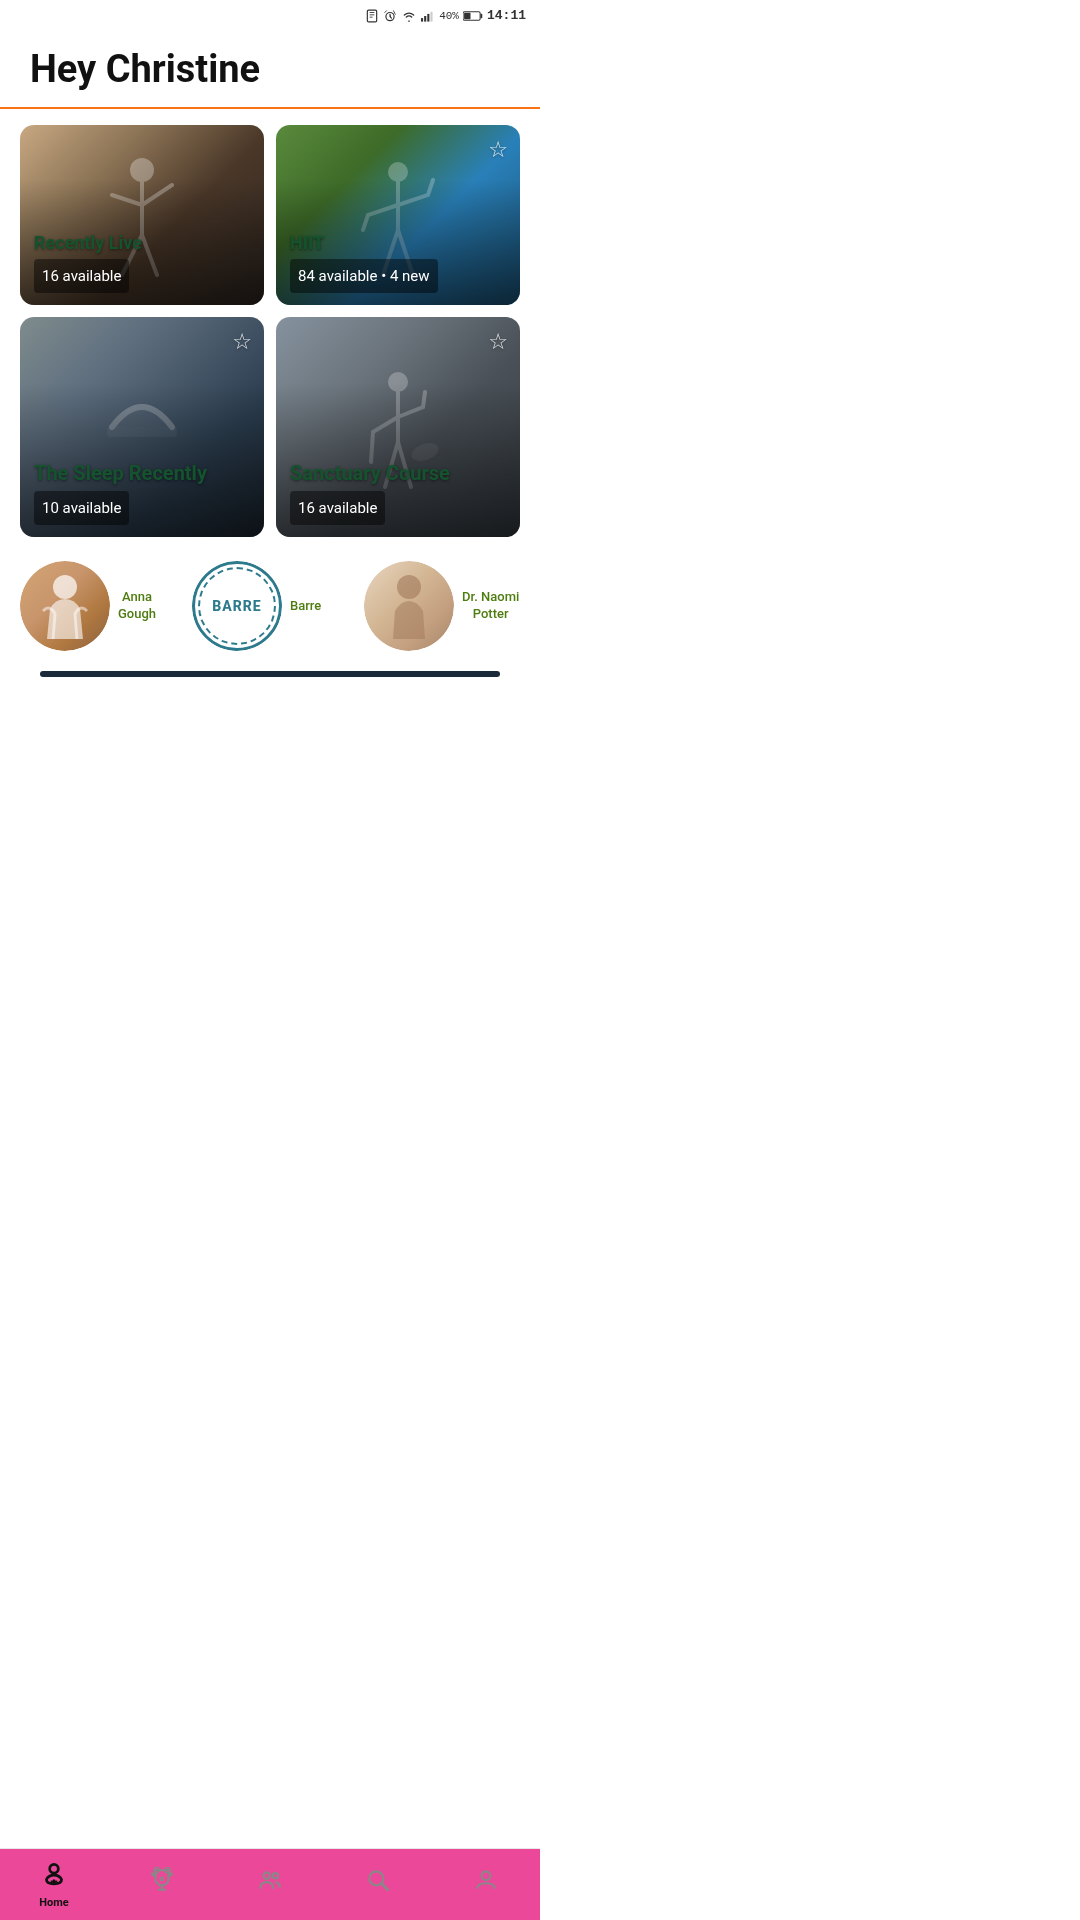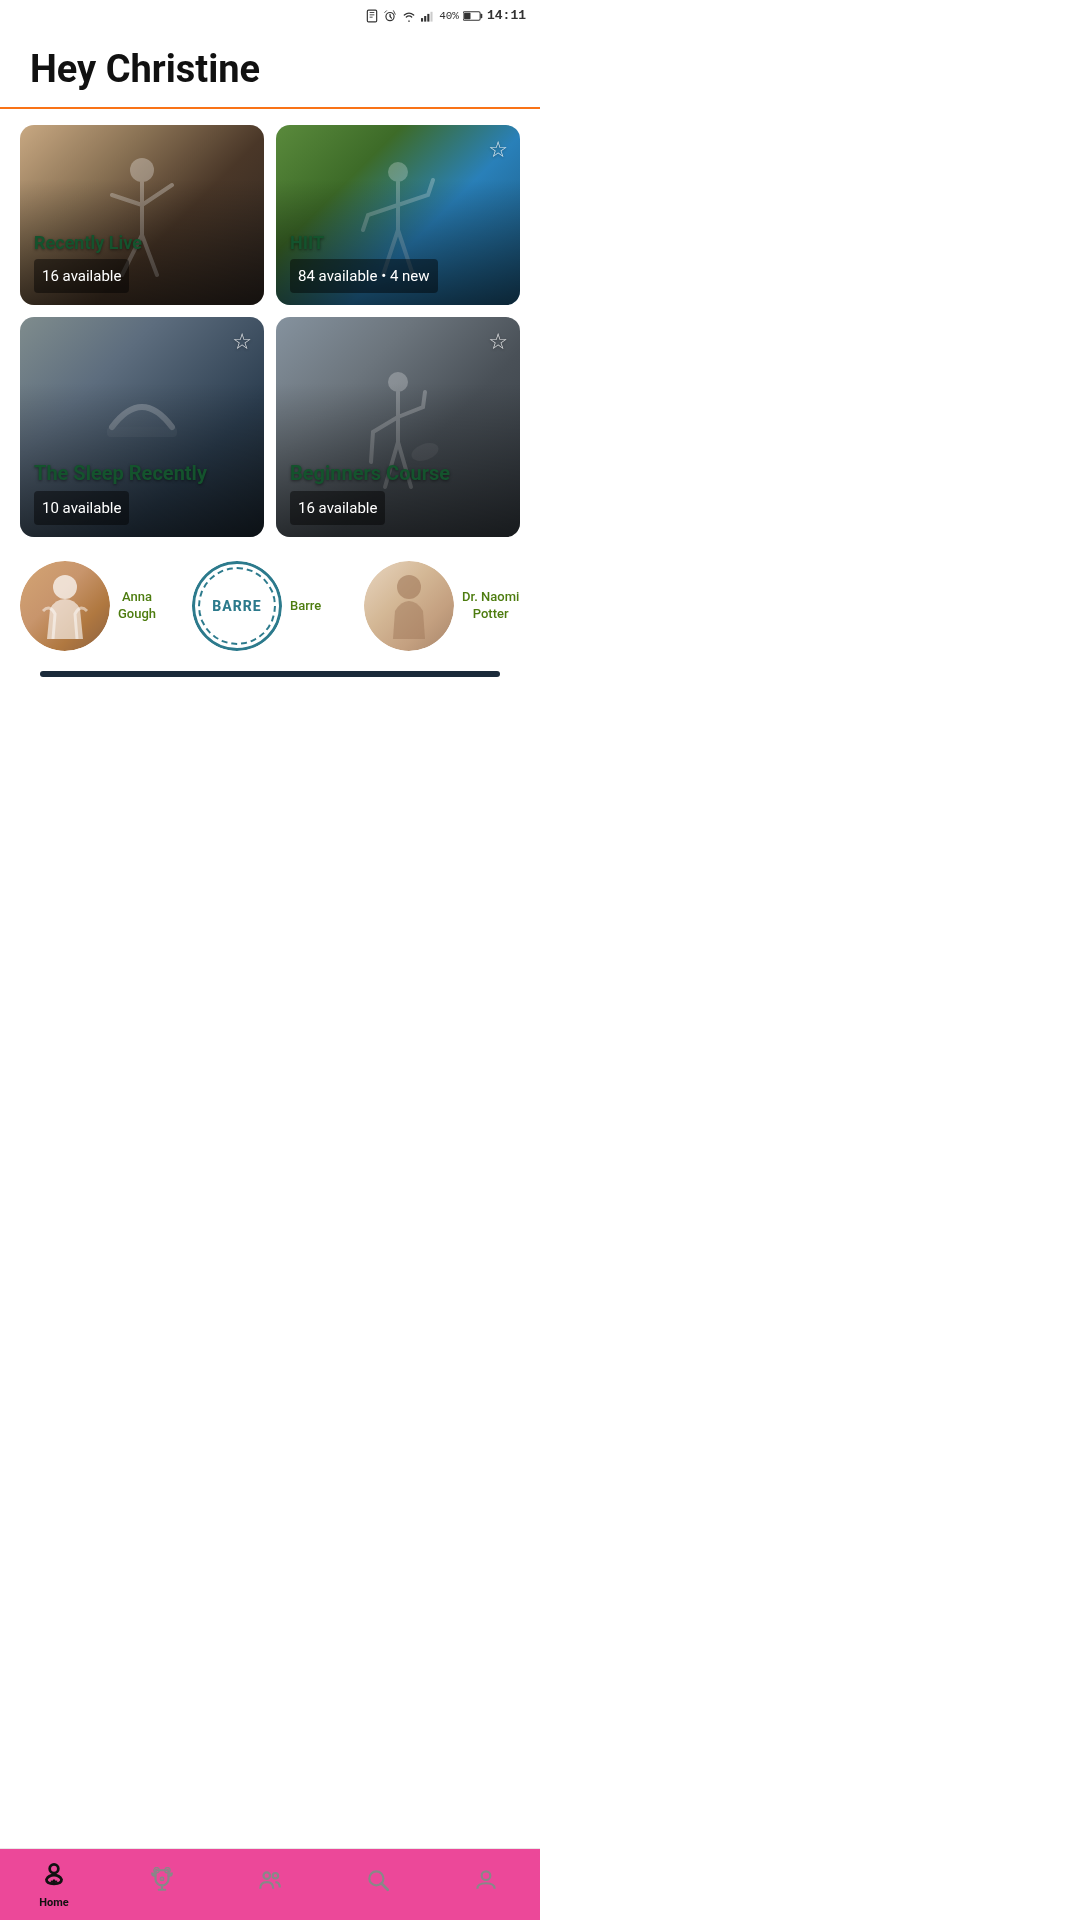--- a/index.html
+++ b/index.html
@@ -390,21 +390,21 @@
       <div style="position:absolute;top:0;left:0;right:0;bottom:0;display:flex;align-items:center;justify-content:center;">
         <svg width="90" height="130" viewBox="0 0 90 130" opacity="0.25">
           <circle cx="45" cy="20" r="10" fill="#fff"></circle>
           <path d="M45 30 L45 80 M45 55 L20 70 L18 100 M45 55 L70 45 L72 30 M45 80 L32 125 M45 80 L58 125" stroke="#fff" stroke-width="4" stroke-linecap="round" fill="none"></path>
           <ellipse cx="72" cy="90" rx="14" ry="8" fill="rgba(255,255,255,0.3)" transform="rotate(-20,72,90)"></ellipse>
         </svg>
       </div>
       <div class="category-card-overlay"></div>
       <span class="star-icon">☆</span>
       <div class="category-card-content">
-        <div class="category-card-title" style="font-size:20px;">Beginners Course</div>
+        <div class="category-card-title" style="font-size:20px;">Sanctuary Course</div>
         <span class="category-card-meta">16 available</span>
       </div>
     </div>
 
   </div>
 
   <div class="instructors-section">
     <div class="instructors-row">
 
       <div class="instructor-item">

